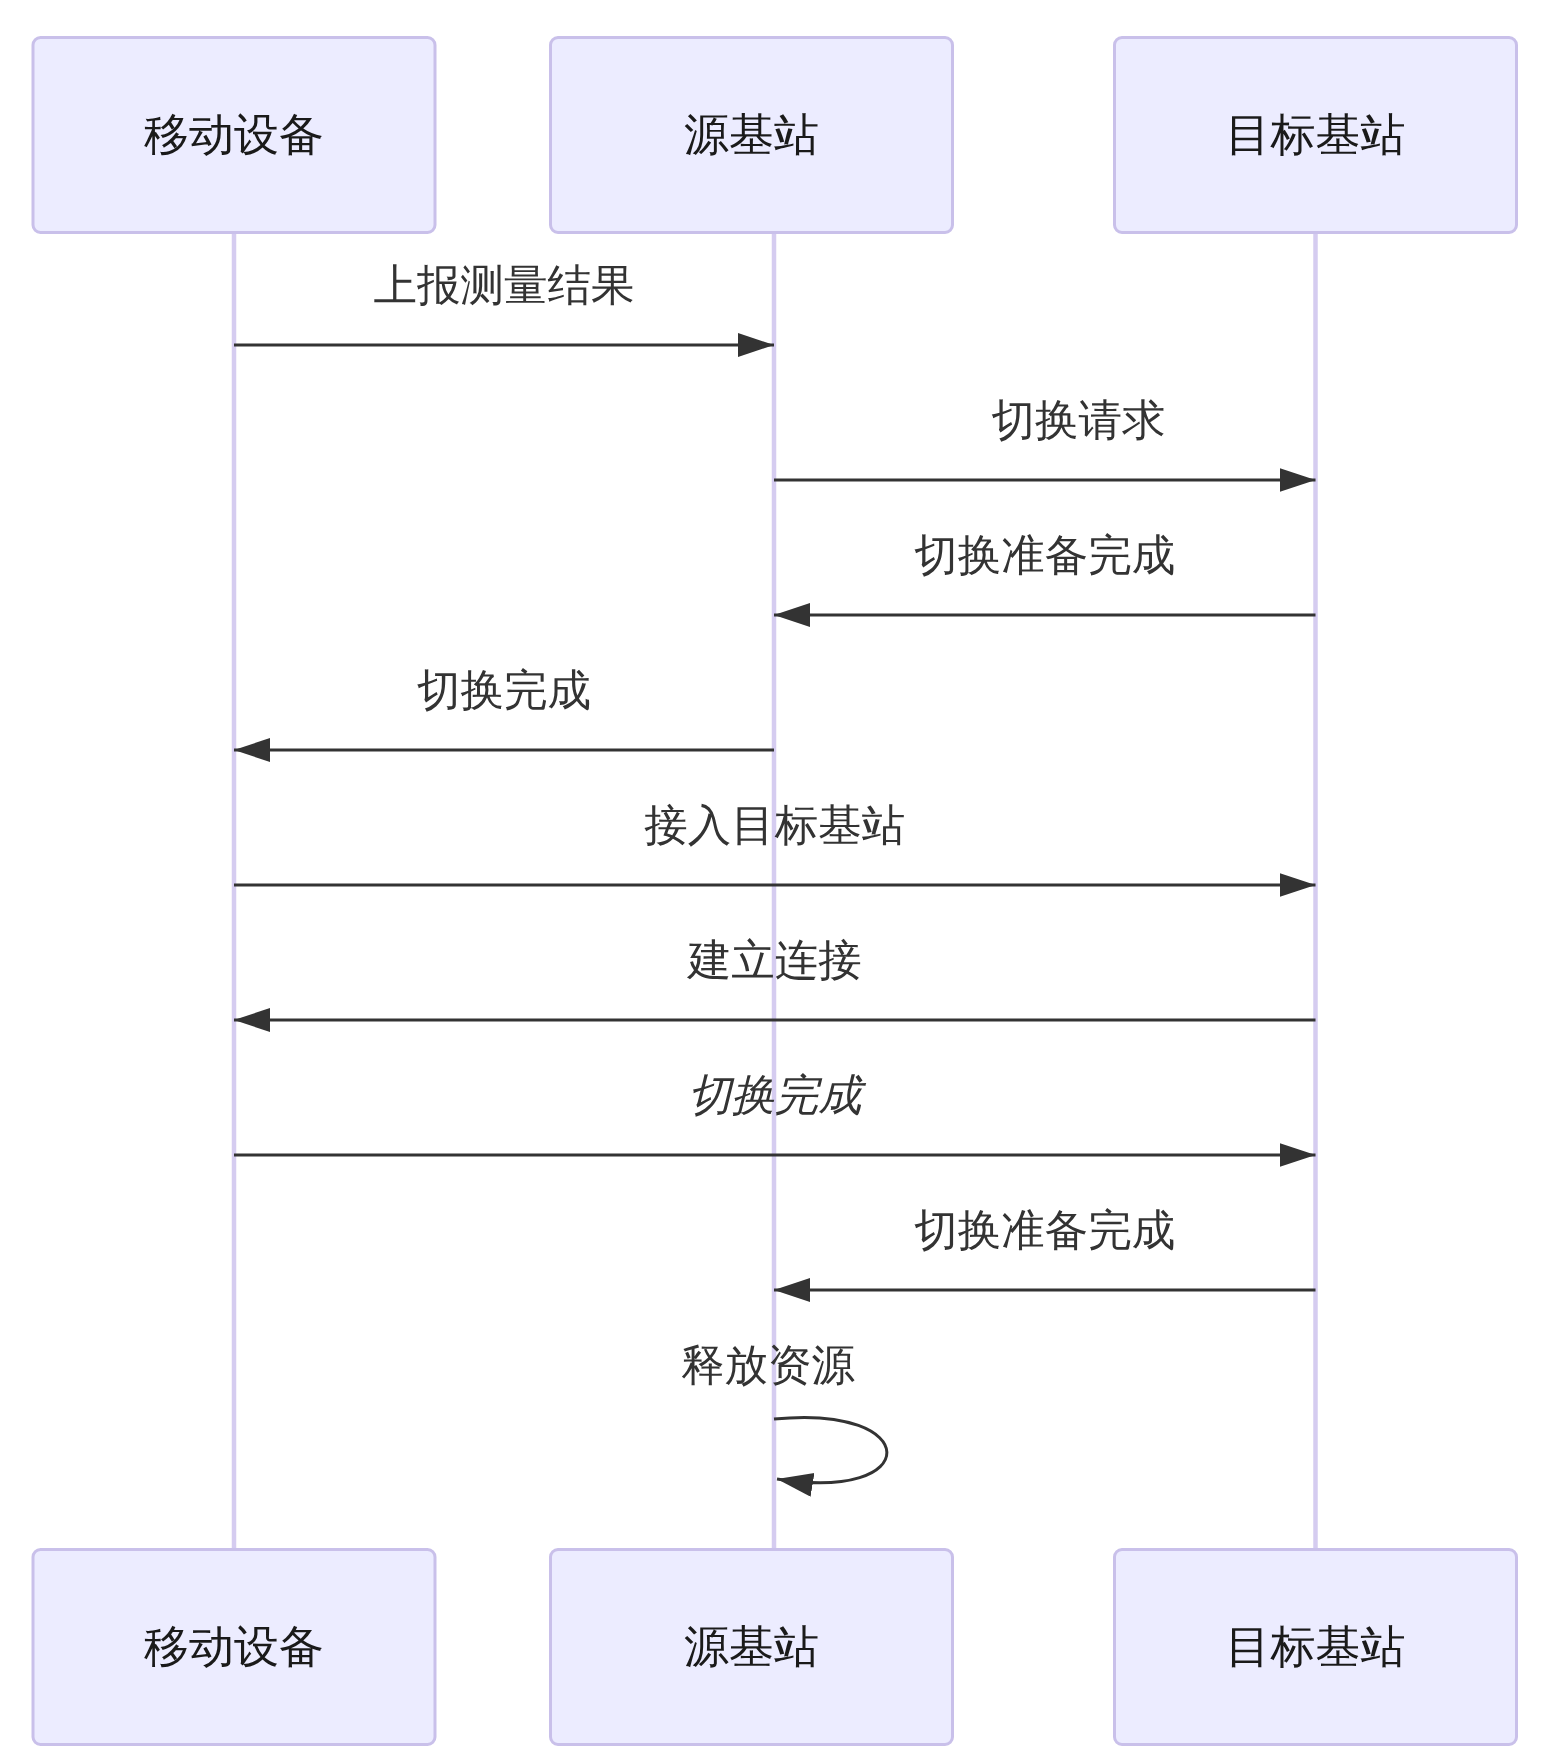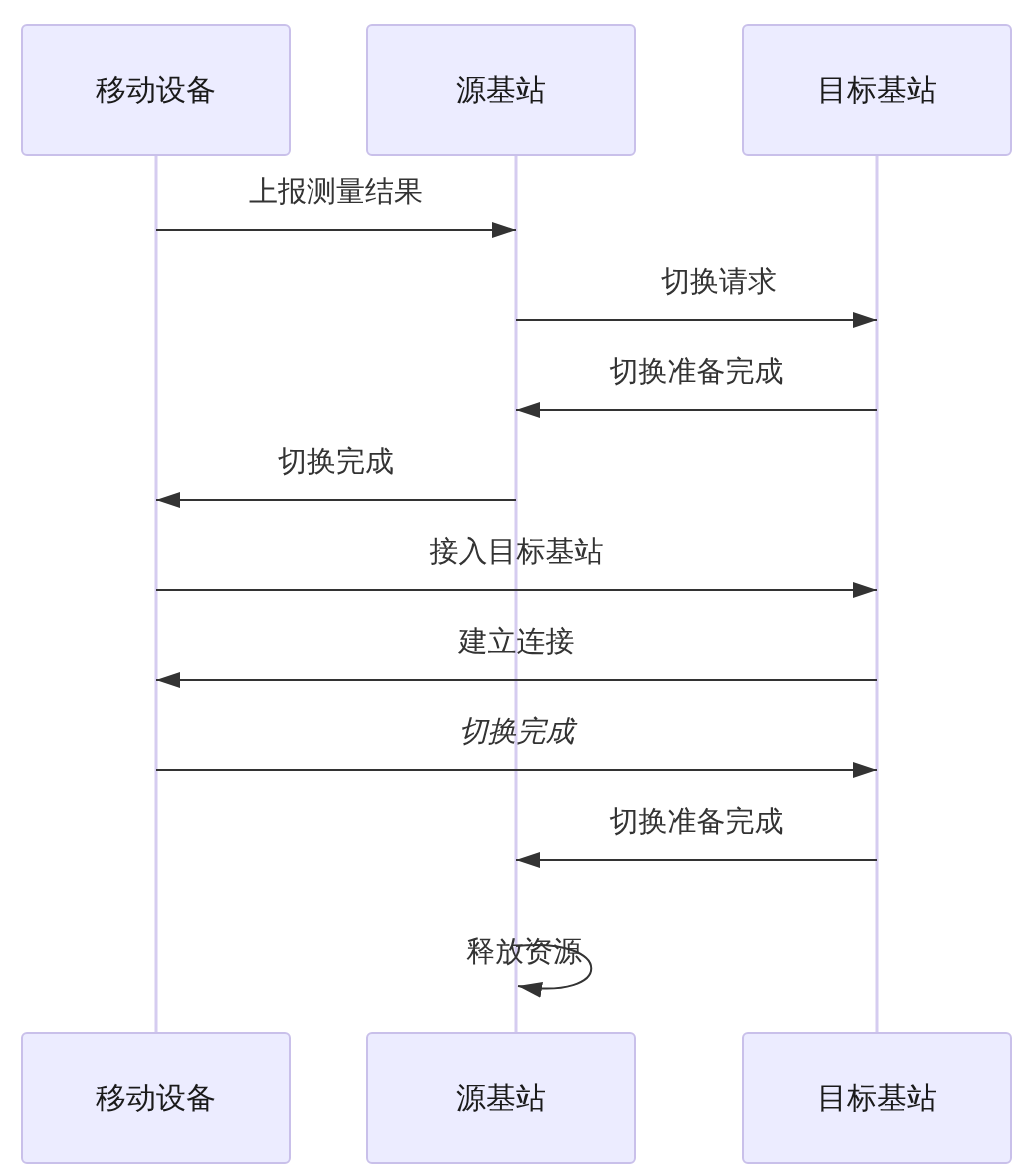--- a/index.html
+++ b/index.html
@@ -102,16 +102,16 @@
 
   <div id="message-label-layer">
       <div class="msg-label" style="left: 336px; top: 176px;">上报测量结果</div>
       <div class="msg-label" style="left: 719px; top: 266px;">切换请求</div>
       <div class="msg-label" style="left: 696.5px; top: 356px;">切换准备完成</div>
       <div class="msg-label" style="left: 336px; top: 446px;">切换完成</div>
       <div class="msg-label" style="left: 516.5px; top: 536px;">接入目标基站</div>
       <div class="msg-label" style="left: 516.5px; top: 626px;">建立连接</div>
       <div class="msg-label" style="left: 516.5px; top: 716px; font-style: italic;">切换完成</div>
       <div class="msg-label" style="left: 696.5px; top: 806px;">切换准备完成</div>
-      <div class="msg-label" style="left: 524px; top: 896px; margin-top: 40px;">释放资源</div>
+      <div class="msg-label" style="left: 512px; top: 896px;">释放资源</div>
     </div>
 
 </div>
 
 </body></html>

